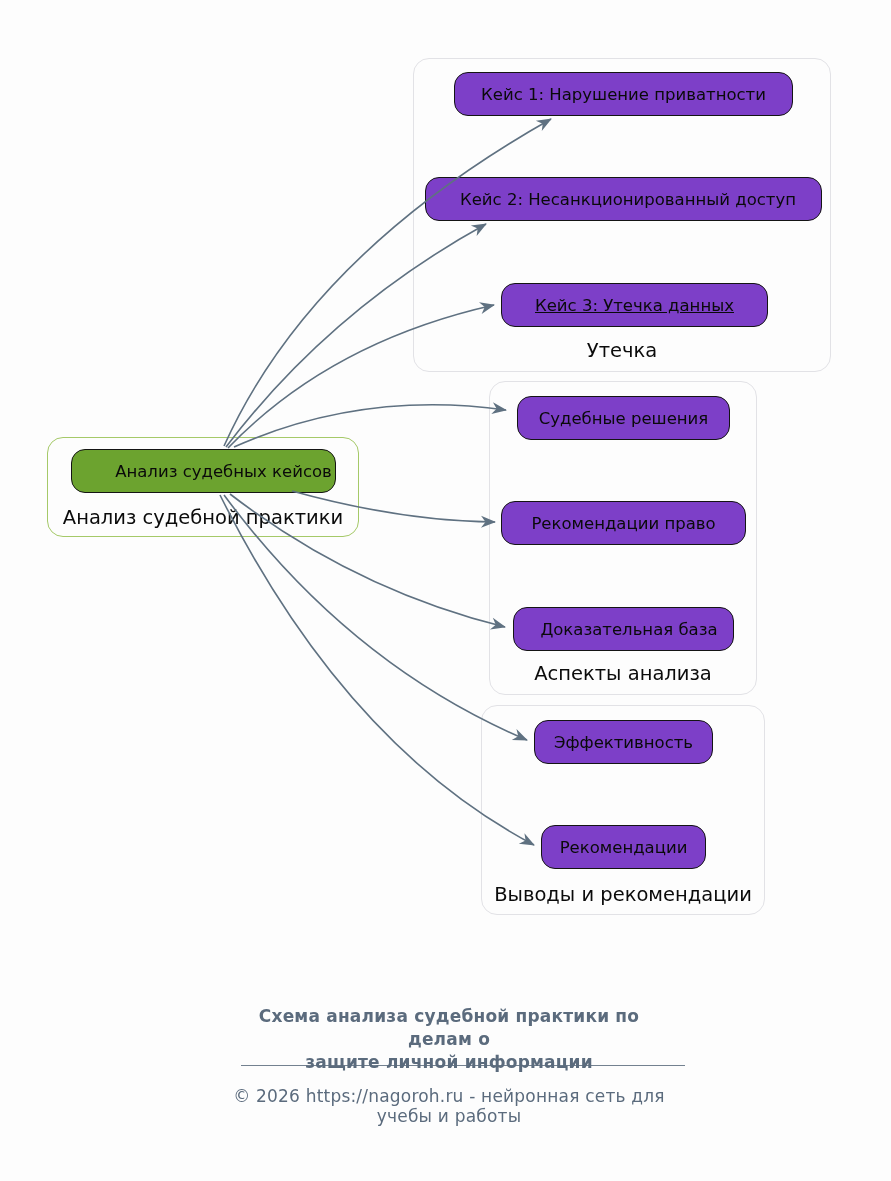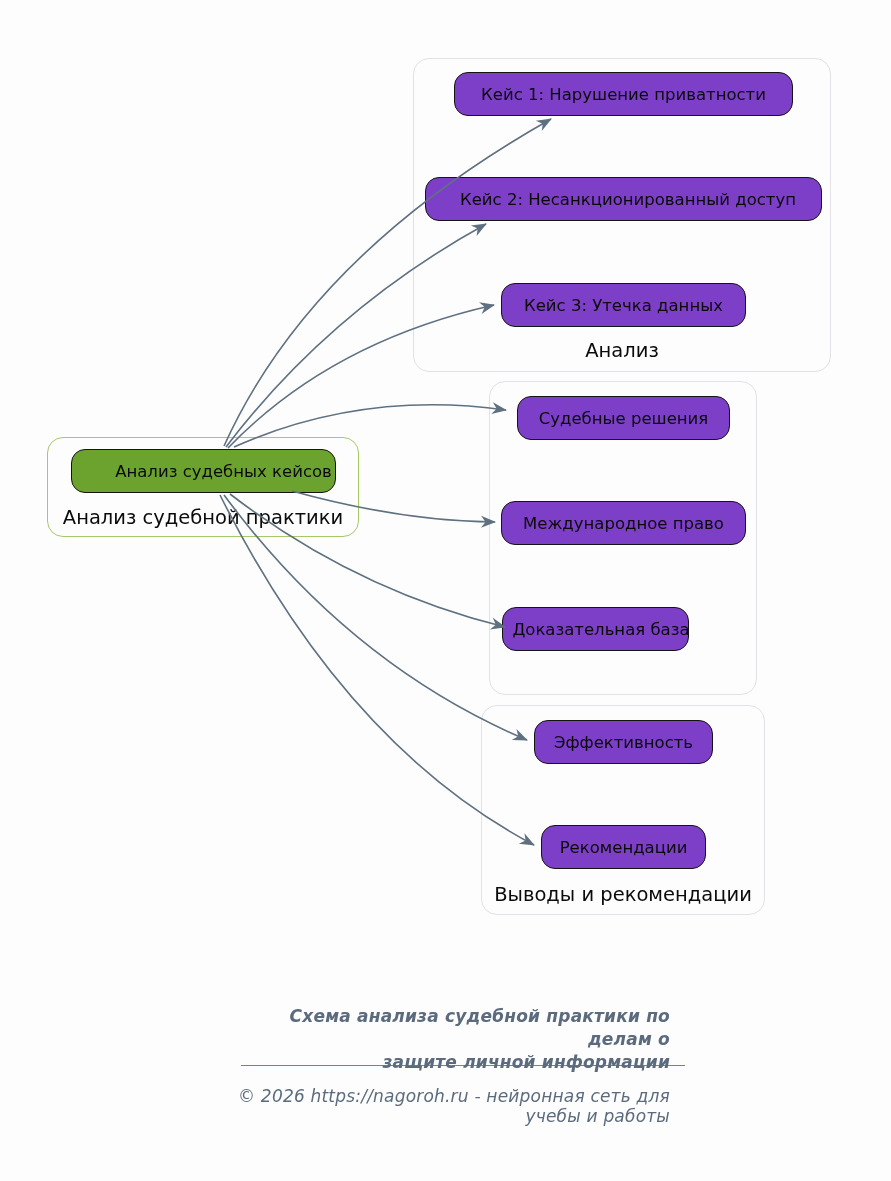--- a/index.html
+++ b/index.html
@@ -17,21 +17,21 @@
   .group{position:absolute;border:1.5px solid var(--group-border);border-radius:16px;background:var(--bg);z-index:2;}
   .group.root{border-color:var(--root-border);}
   .group-label{position:absolute;left:0;right:0;text-align:center;font-size:19.5px;color:#0b0b0b;z-index:3;}
 
   .node{position:absolute;display:flex;align-items:center;justify-content:center;
         height:44px;border:1.7px solid var(--node-border);border-radius:14px;
         font-size:16.5px;color:#0a0a0a;white-space:nowrap;z-index:4;}
   .node.purple{background:var(--purple);text-align:center;}
   .node.green{background:var(--green);}
 
-  .footer{position:absolute;left:449px;transform:translateX(-50%);text-align:right;color:var(--footer);z-index:2;font-style:italic;}
+  .footer{position:absolute;left:449px;transform:translateX(-50%);text-align:center;color:var(--footer);z-index:2;}
   .footer-title{top:1005px;font-weight:bold;font-size:17px;line-height:1.35;letter-spacing:.2px;}
   .footer-sep{position:absolute;left:241px;top:1065px;width:444px;border-bottom:1.2px solid var(--footer);opacity:.85;z-index:2;}
   .footer-copy{top:1086px;font-size:17px;letter-spacing:.2px;}
 </style>
 </head>
 <body>
 
 <div class="canvas">
 
   <svg class="arrows" viewBox="0 0 891 1181">
@@ -51,28 +51,29 @@
   </svg>
 
   <div class="group root" style="left:47px;top:437px;width:312px;height:100px;">
     <div class="node green" style="left:23px;top:11px;width:265px;padding-left:40px;">Анализ судебных кейсов</div>
     <div class="group-label" style="bottom:7px;">Анализ судебной практики</div>
   </div>
 
   <div class="group" style="left:413px;top:58px;width:418px;height:314px;">
     <div class="node purple" style="left:40px;top:13px;width:339px;">Кейс 1: Нарушение приватности</div>
     <div class="node purple" style="left:11px;top:118px;width:397px;padding-left:9px;">Кейс 2: Несанкционированный доступ</div>
-    <div class="node purple" style="left:87px;top:224px;width:245px;">Кейс 3: Утечка данных</div>
-    <div class="group-label" style="bottom:9px;">Анализ</div>
+    <div class="node purple" style="left:87px;top:224px;width:267px;text-decoration:underline;">Кейс 3: Утечка данных</div>
+    <div class="group-label" style="bottom:9px;">Утечка</div>
   </div>
 
   <div class="group" style="left:489px;top:381px;width:268px;height:314px;">
     <div class="node purple" style="left:27px;top:14px;width:213px;">Судебные решения</div>
-    <div class="node purple" style="left:11px;top:119px;width:245px;">Международное право</div>
-    <div class="node purple" style="left:12px;top:225px;width:187px;padding-left:11px;">Доказательная база</div>
+    <div class="node purple" style="left:11px;top:119px;width:245px;">Рекомендации право</div>
+    <div class="node purple" style="left:23px;top:225px;width:221px;padding-left:11px;">Доказательная база</div>
+    <div class="group-label" style="bottom:9px;">Аспекты анализа</div>
   </div>
 
   <div class="group" style="left:481px;top:705px;width:284px;height:210px;">
     <div class="node purple" style="left:52px;top:14px;width:179px;">Эффективность</div>
     <div class="node purple" style="left:59px;top:119px;width:165px;">Рекомендации</div>
     <div class="group-label" style="bottom:8px;">Выводы и рекомендации</div>
   </div>
 
   <div class="footer footer-title" style="position:absolute;top:1005px;">
     <div>Схема анализа судебной практики по делам о</div>

